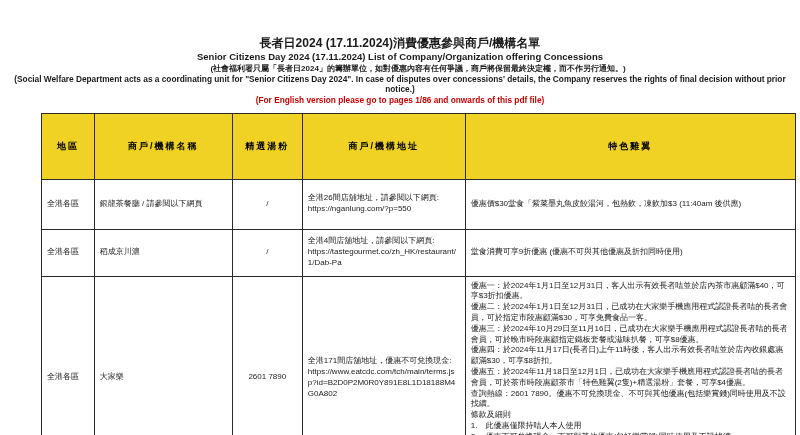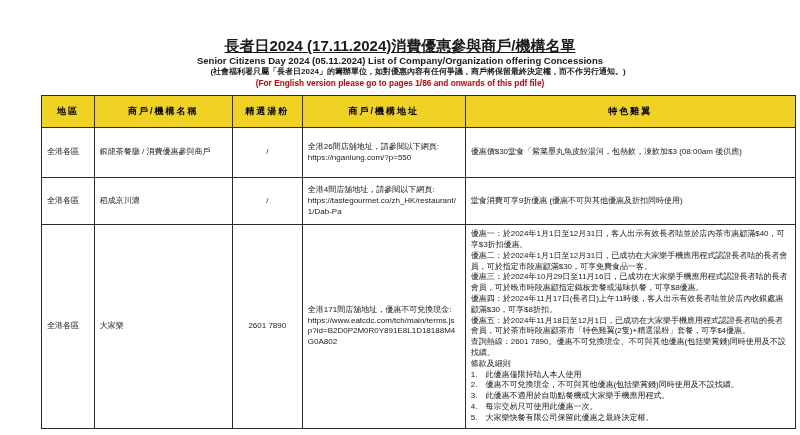--- a/index.html
+++ b/index.html
@@ -6,42 +6,42 @@
   html, body { background: #ffffff; }
   body {
     width: 800px; height: 435px;
     font-family: "Liberation Sans", "DejaVu Sans", sans-serif;
     color: #1a1a1a;
     overflow: hidden;
   }
   .page { width: 800px; height: 435px; padding-top: 36px; }
 
   .doc-header { text-align: center; line-height: 1.28; }
-  .t-zh   { font-size: 15px;   font-weight: bold; text-decoration: underline; }
+  .t-zh   { font-size: 12px;   font-weight: bold; }
   .t-en   { font-size: 9.5px; font-weight: bold; }
   .d-zh   { font-size: 8px;   font-weight: bold; margin-left: 36px; }
   .d-en   { font-size: 8.3px; font-weight: bold; }
   .t-red  { font-size: 8.3px; font-weight: bold; color: #cc0000; }
 
   table.concession-table {
     width: 755px;
     margin: 7px 4px 0 41px;
     border-collapse: collapse;
     table-layout: fixed;
   }
   .concession-table th, .concession-table td {
     border: 1px solid #2b2b2b;
     vertical-align: middle;
   }
   .concession-table th {
     background: #f0d225;
     font-size: 9px;
     font-weight: bold;
     letter-spacing: 2px;
-    padding: 9px 2px;
+    padding: 26px 2px;
     text-align: center;
     color: #000;
   }
   .concession-table td {
     font-size: 8px;
     padding: 4px 5px;
     line-height: 1.35;
     background: #ffffff;
   }
   .col-region  { width: 7.0%; }
@@ -57,22 +57,23 @@
   tr.r2 { height: 47px; }
   tr.r3 { height: 203px; }
 </style>
 </head>
 <body>
 
 <div class="page">
 
   <div class="doc-header">
     <div class="t-zh">長者日2024 (17.11.2024)消費優惠參與商戶/機構名單</div>
-    <div class="t-en">Senior Citizens Day 2024 (05.11.2024) List of Company/Organization offering Concessions</div>
+    <div class="t-en">Senior Citizens Day 2024 (17.11.2024) List of Company/Organization offering Concessions</div>
     <div class="d-zh">(社會福利署只屬「長者日2024」的籌辦單位，如對優惠內容有任何爭議，商戶將保留最終決定權，而不作另行通知。)</div>
+    <div class="d-en">(Social Welfare Department acts as a coordinating unit for "Senior Citizens Day 2024". In case of disputes over concessions' details, the Company reserves the rights of final decision without prior notice.)</div>
     <div class="t-red">(For English version please go to pages 1/86 and onwards of this pdf file)</div>
   </div>
 
   <table class="concession-table">
     <colgroup>
       <col class="col-region">
         <col class="col-name">
         <col class="col-phone">
         <col class="col-address">
         <col class="col-offer">
@@ -82,27 +83,27 @@
         <th>地區</th>
         <th>商戶/機構名稱</th>
         <th>精選湯粉</th>
         <th>商戶/機構地址</th>
         <th>特色雞翼</th>
       </tr>
     </thead>
     <tbody>
       <tr class="r1">
         <td>全港各區</td>
-        <td>銀龍茶餐廳 / 消費優惠參與商戶</td>
+        <td>銀龍茶餐廳 / 請參閱以下網頁</td>
         <td class="center">/</td>
         <td>
           <span>全港26間店舖地址，請參閱以下網頁:</span><br>
           <span class="url">https://nganlung.com/?p=550</span>
         </td>
-        <td>優惠價$30堂食「紫菜墨丸魚皮餃湯河，包熱飲，凍飲加$3 (08:00am 後供應)</td>
+        <td>優惠價$30堂食「紫菜墨丸魚皮餃湯河，包熱飲，凍飲加$3 (11:40am 後供應)</td>
       </tr>
       <tr class="r2">
         <td>全港各區</td>
         <td>稻成京川滬</td>
         <td class="center">/</td>
         <td>
           <span>全港4間店舖地址，請參閱以下網頁:</span><br>
           <span class="url">https://tastegourmet.co/zh_HK/restaurant/1/Dab-Pa</span>
         </td>
         <td>堂食消費可享9折優惠 (優惠不可與其他優惠及折扣同時使用)</td>

